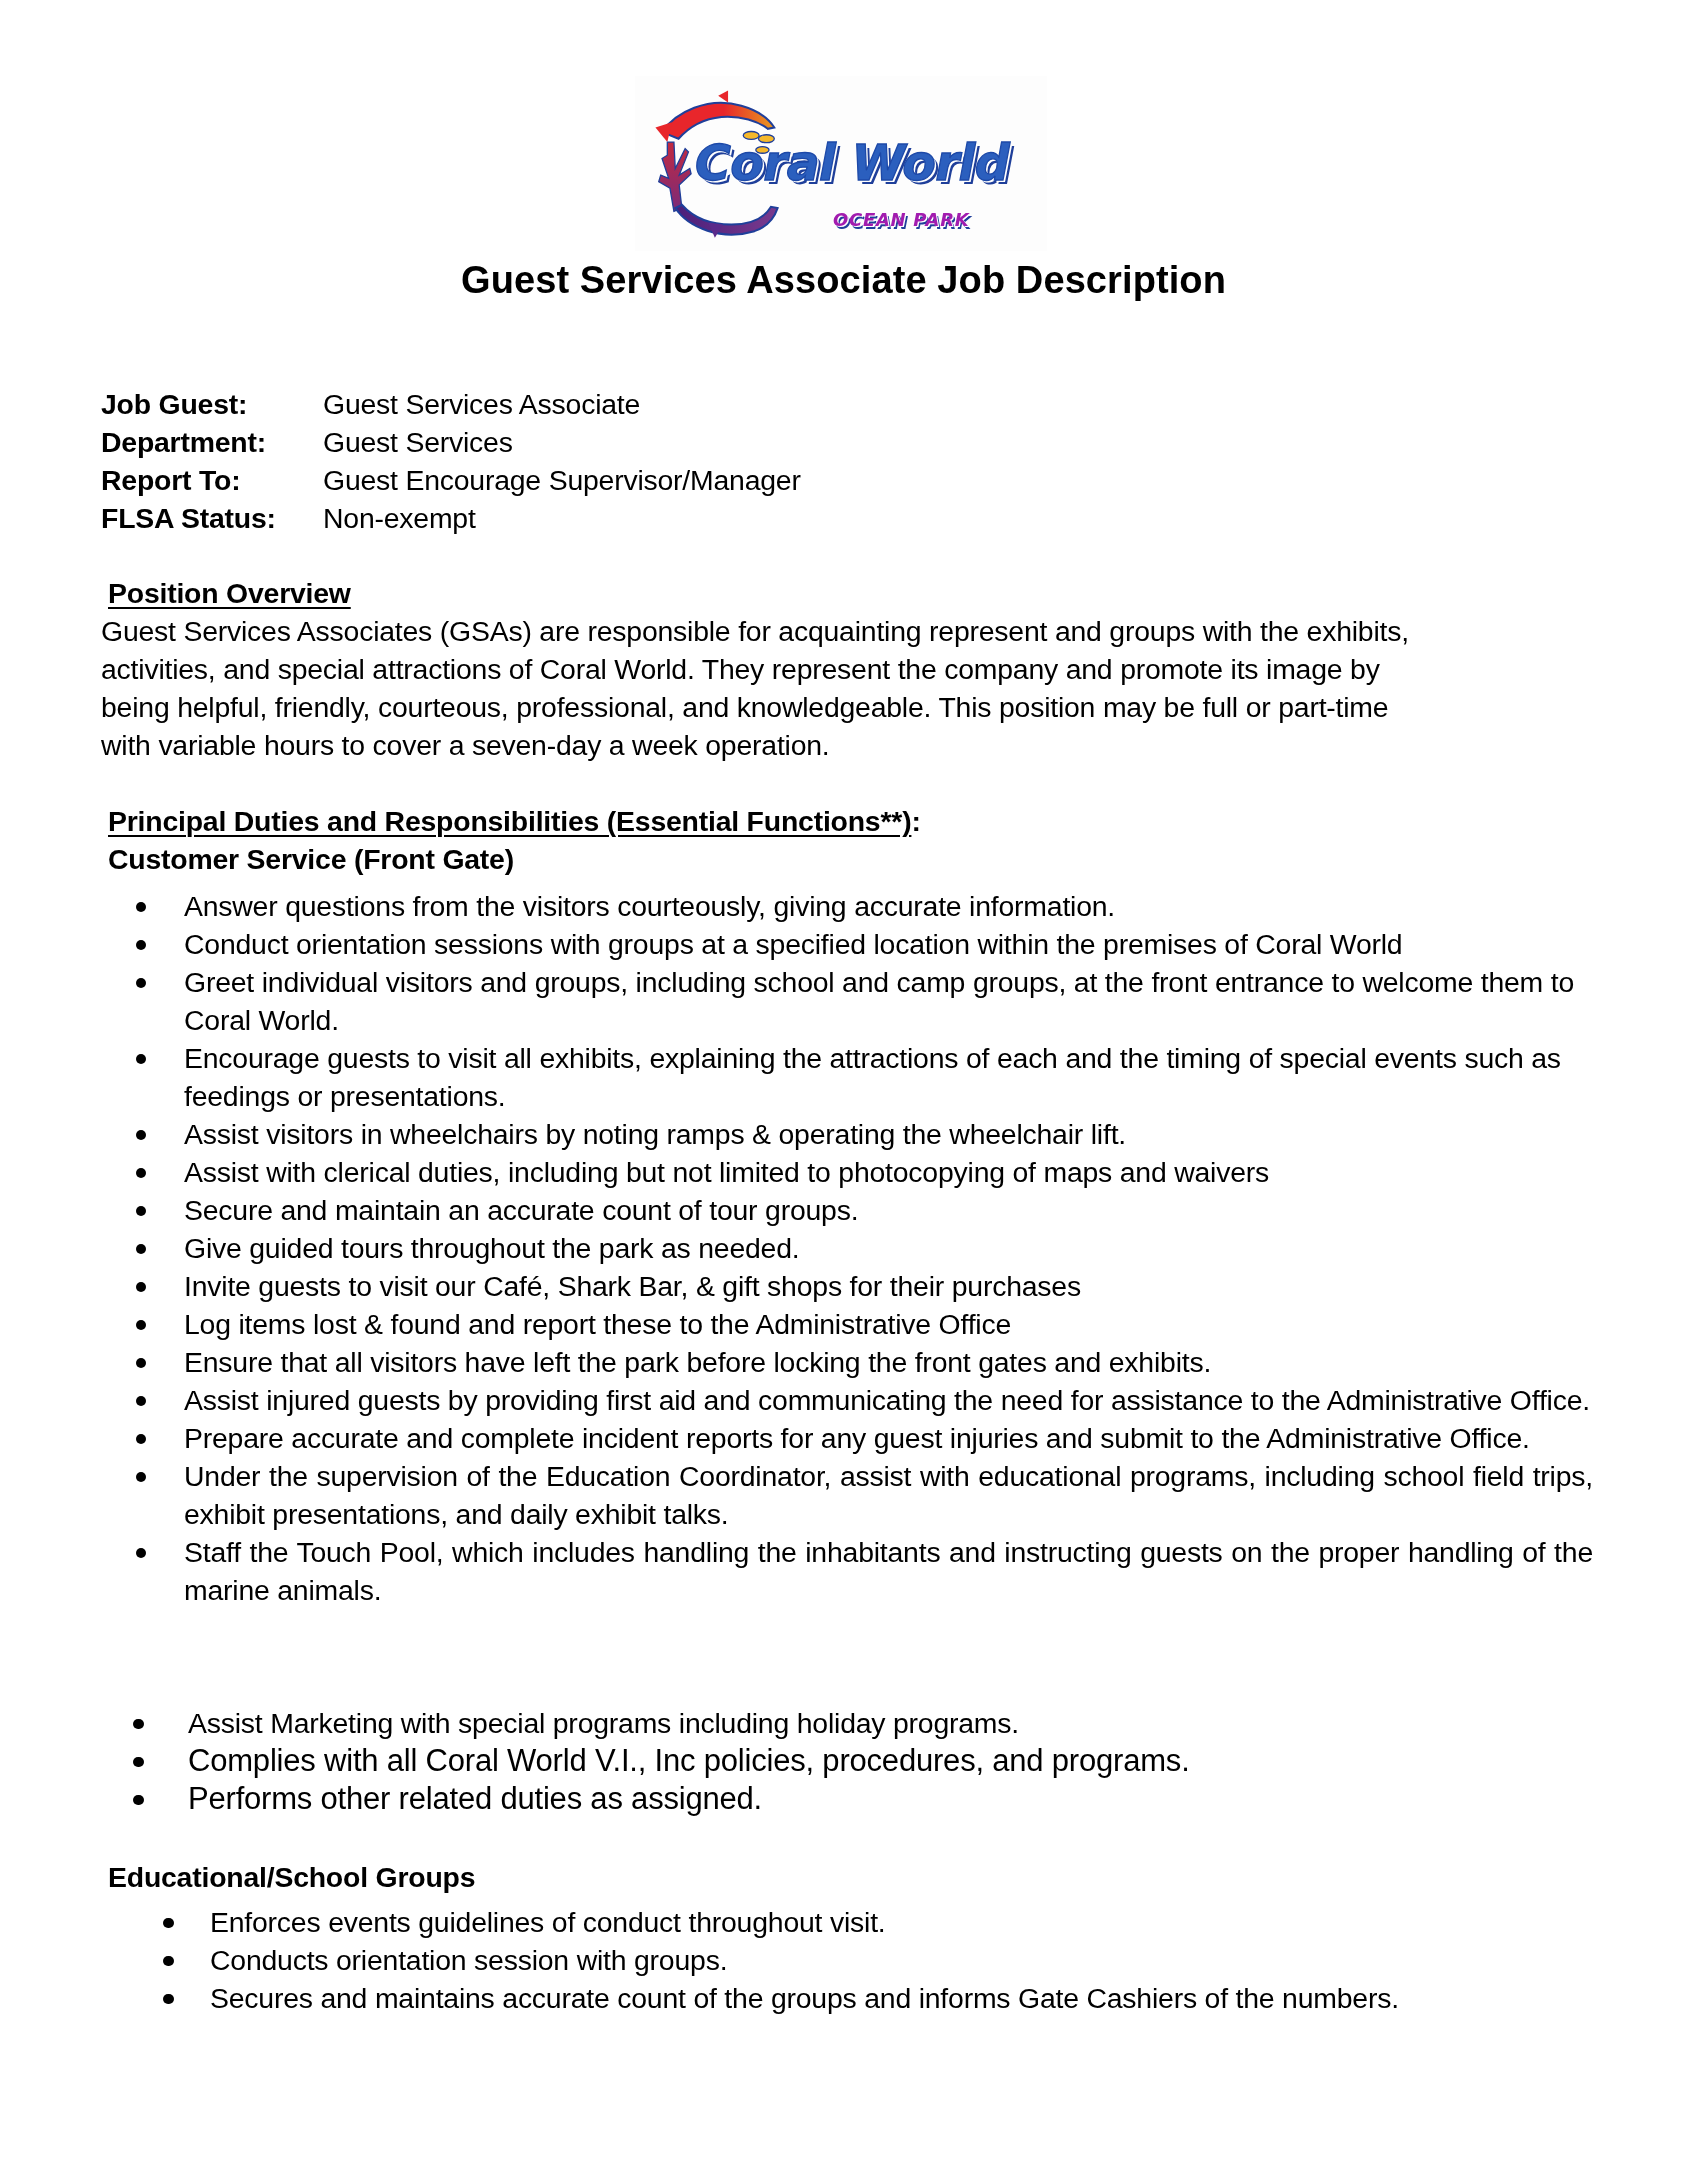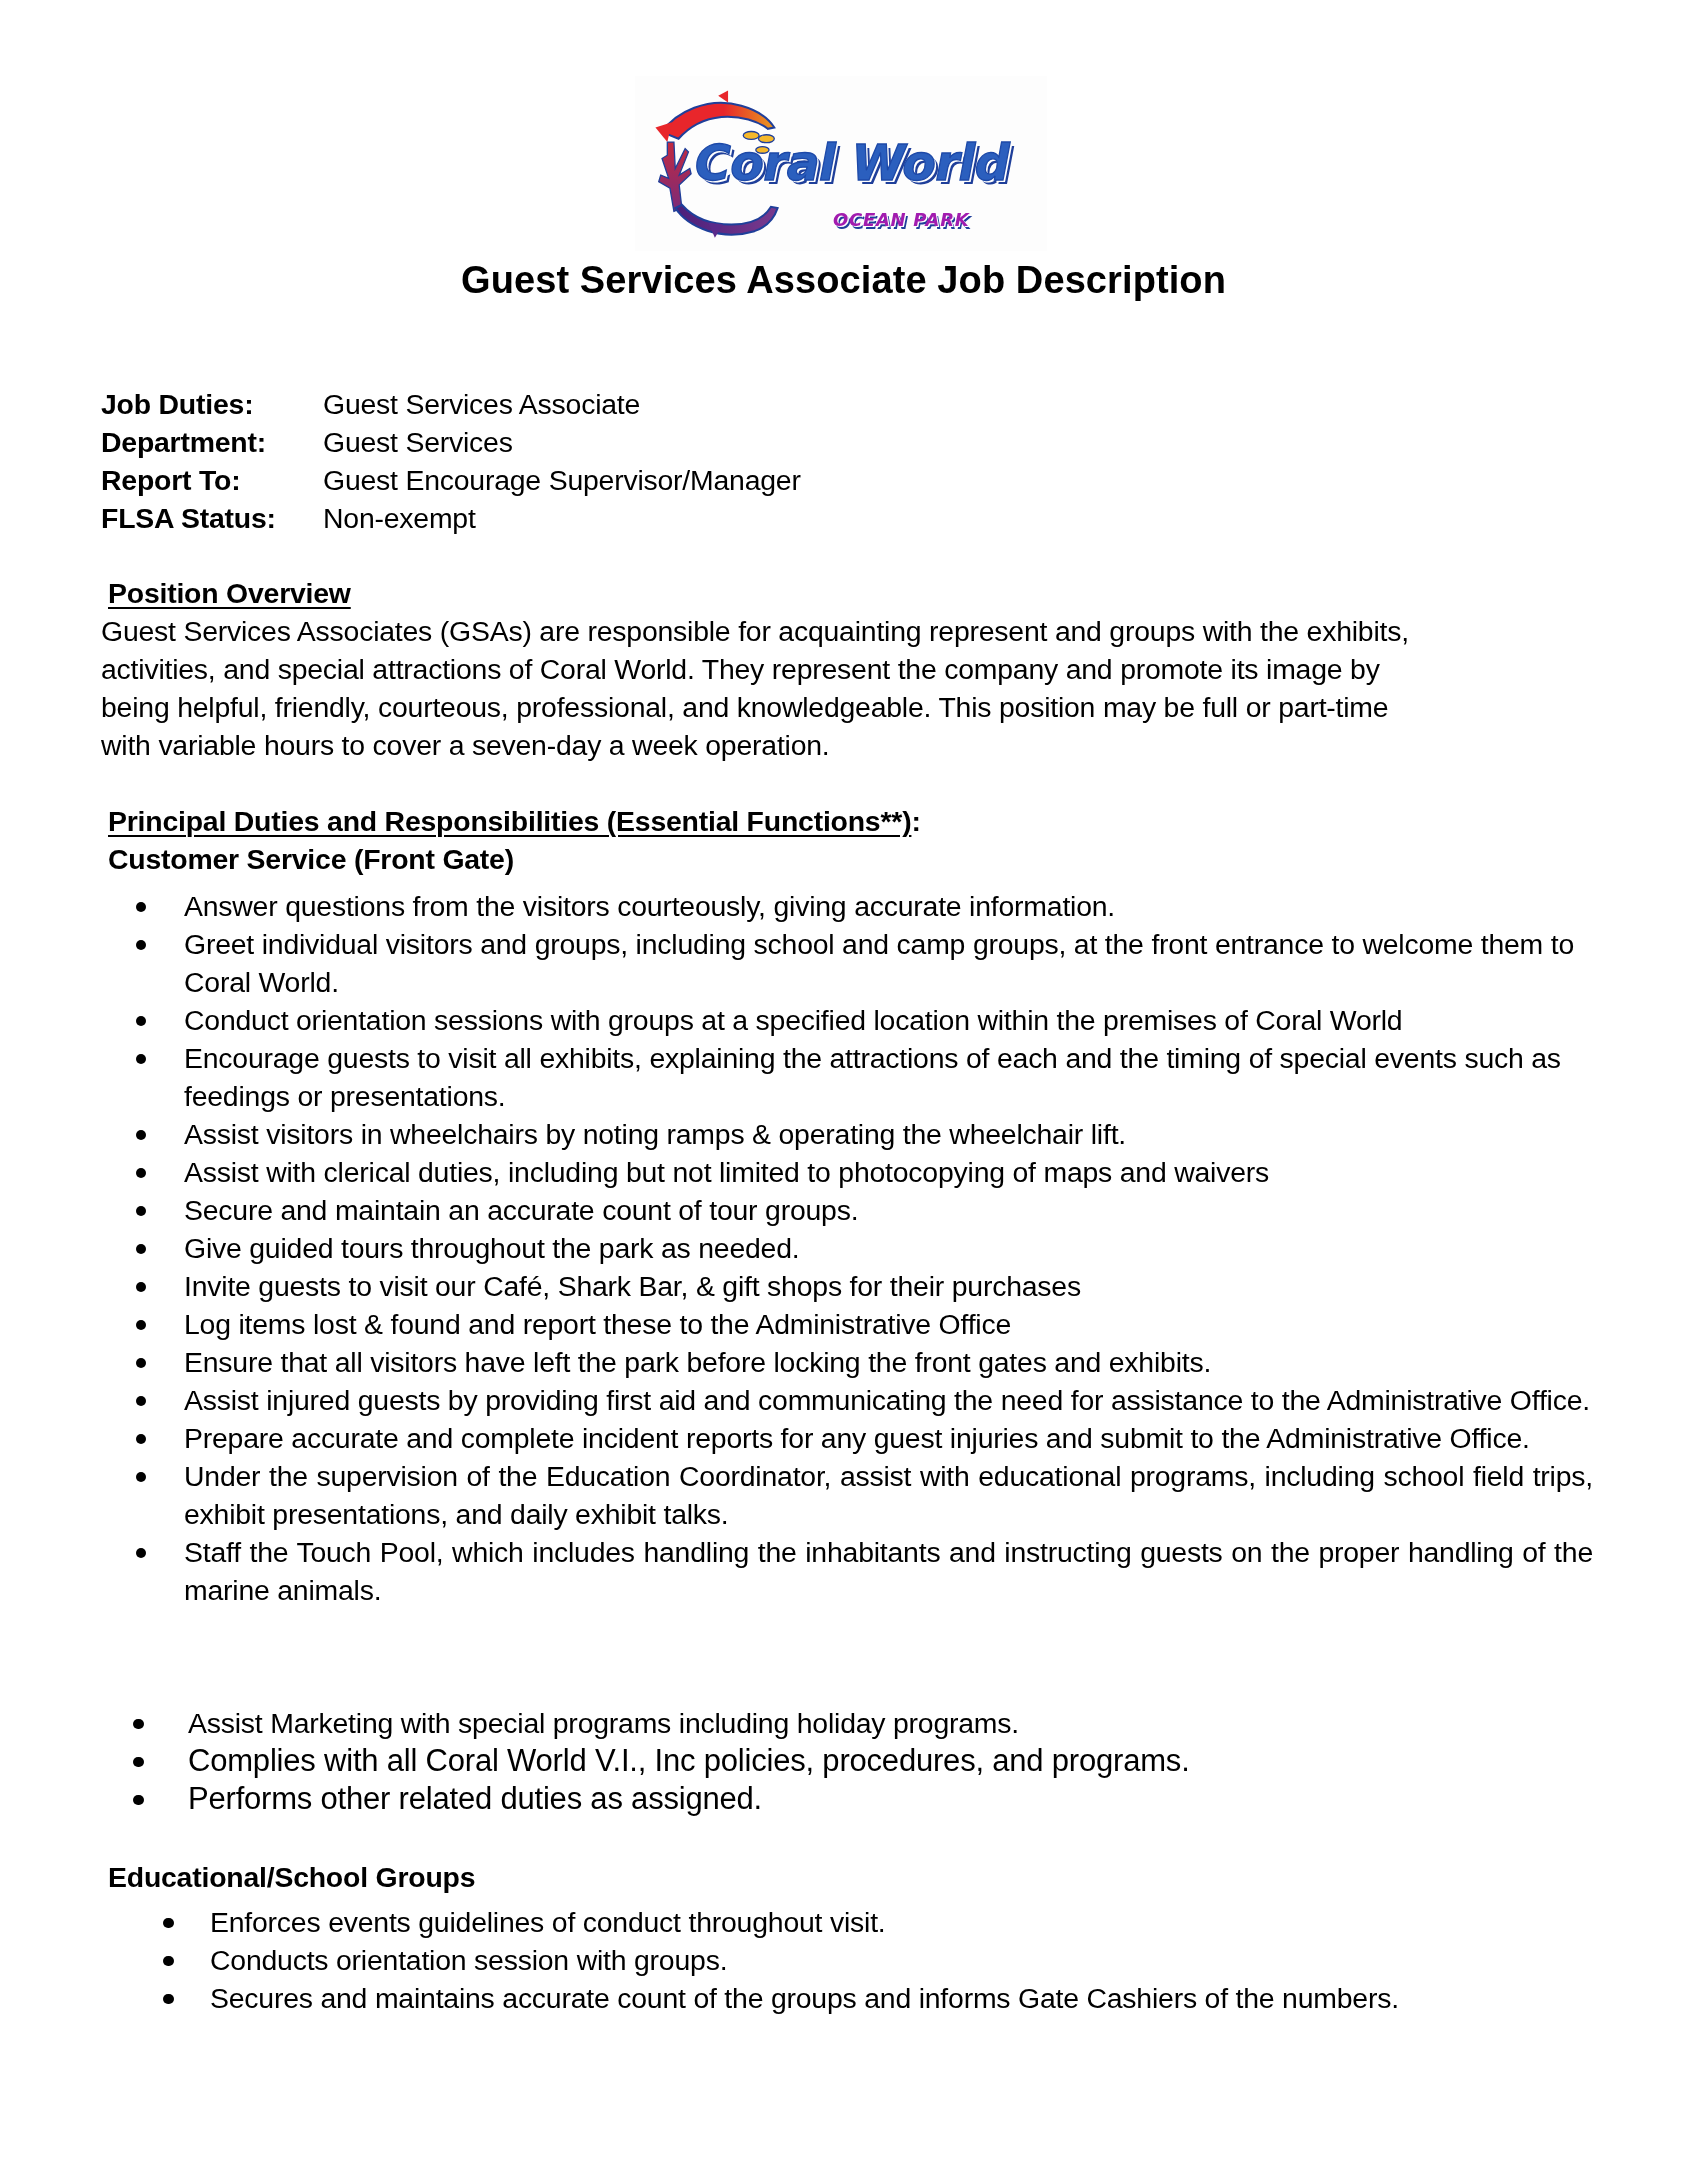--- a/index.html
+++ b/index.html
@@ -198,21 +198,21 @@
       <path d="M110 222 L 120 245 L 132 225 Z" fill="#5a2a8a"></path>
     </svg>
     <div class="logo-word">Coral World</div>
     <div class="logo-sub">OCEAN PARK</div>
   </div>
 
   <div class="doc-title">Guest Services Associate Job Description</div>
 
   <div class="meta txt">
     <div class="meta-row">
-      <span class="meta-label">Job Duties:</span>
+      <span class="meta-label">Job Guest:</span>
       <span class="meta-value">Guest Services Associate</span>
     </div>
     <div class="meta-row">
       <span class="meta-label">Department:</span>
       <span class="meta-value">Guest Services</span>
     </div>
     <div class="meta-row">
       <span class="meta-label">Report To:</span>
       <span class="meta-value">Guest Encourage Supervisor/Manager</span>
     </div>
@@ -235,25 +235,25 @@
   </div>
   <div class="section-heading txt bold" style="top:840px;">Customer Service (Front Gate)</div>
 
   <ul class="blist list-cs txt">
     <li>
         <span class="bullet"></span>
         <span class="bl-text">Answer questions from the visitors courteously, giving accurate information.</span>
       </li>
     <li>
         <span class="bullet"></span>
+        <span class="bl-text">Conduct orientation sessions with groups at a specified location within the premises of Coral World</span>
+      </li>
+    <li>
+        <span class="bullet"></span>
         <span class="bl-text">Greet individual visitors and groups, including school and camp groups, at the front entrance to welcome them to Coral World.</span>
-      </li>
-    <li>
-        <span class="bullet"></span>
-        <span class="bl-text">Conduct orientation sessions with groups at a specified location within the premises of Coral World</span>
       </li>
     <li>
         <span class="bullet"></span>
         <span class="bl-text">Encourage guests to visit all exhibits, explaining the attractions of each and the timing of special events such as feedings or presentations.</span>
       </li>
     <li>
         <span class="bullet"></span>
         <span class="bl-text">Assist visitors in wheelchairs by noting ramps &amp; operating the wheelchair lift.</span>
       </li>
     <li>

